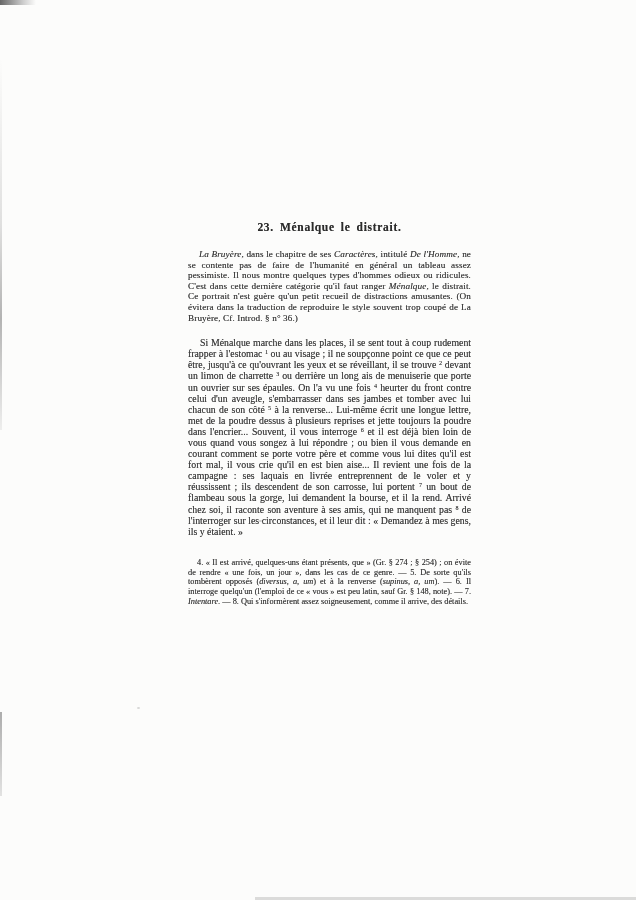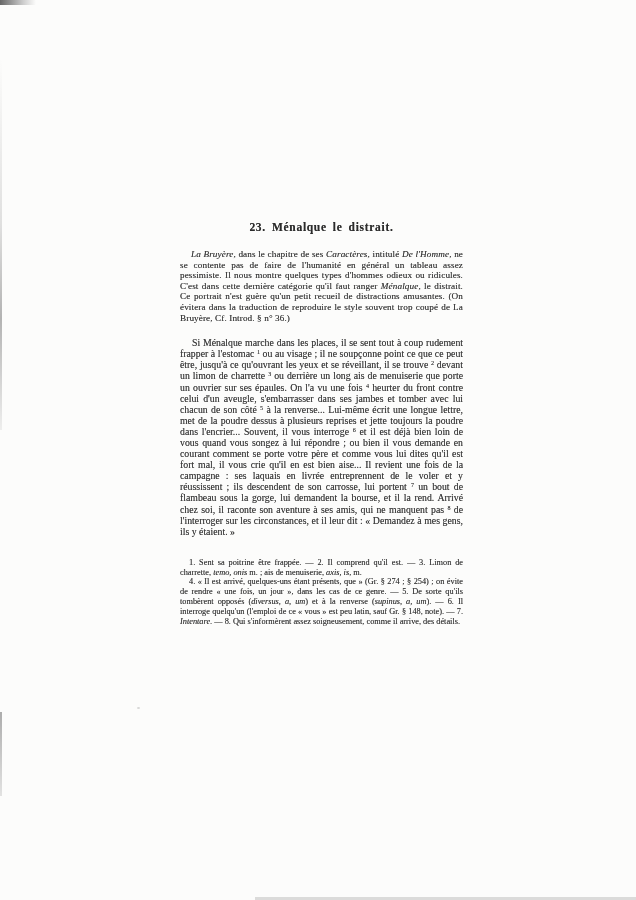--- a/index.html
+++ b/index.html
@@ -38,21 +38,21 @@
   }
   .bottom-line{
     position:absolute;left:255px;top:897px;width:381px;height:3px;
     background:rgba(185,185,185,.5);
   }
   .speck-1{position:absolute;left:259px;top:520px;width:3px;height:2px;background:rgba(120,120,120,.35);border-radius:50%;}
   .speck-2{position:absolute;left:137px;top:707px;width:3px;height:2px;background:rgba(130,130,130,.3);border-radius:50%;}
 
   
   .page-column{
-    position:absolute;left:180px;top:221px;width:283px;
+    position:absolute;left:188px;top:221px;width:283px;
     text-shadow:0 0 .45px rgba(58,58,58,.65);
   }
   .title{
     font-size:11.5px;
     font-weight:bold;
     color:var(--title-ink);
     text-align:center;
     letter-spacing:.7px;
     word-spacing:2.5px;
     margin-bottom:16px;
@@ -97,18 +97,17 @@
   <div class="speck-2"></div>
 
   <div class="page-column">
     <h1 class="title">23. Ménalque le distrait.</h1>
 
     <p class="intro"><i>La Bruyère</i><span>, dans le chapitre de ses </span><i>Caractères</i><span>, intitulé </span><i>De l'Homme</i><span>, ne se contente pas de faire de l'humanité en général un tableau assez pessimiste. Il nous montre quelques types d'hommes odieux ou ridicules. C'est dans cette dernière catégorie qu'il faut ranger </span><i>Ménalque</i><span>, le distrait. Ce portrait n'est guère qu'un petit recueil de distractions amusantes. (On évitera dans la traduction de reproduire le style souvent trop coupé de La Bruyère, Cf. Introd. § n° 36.)</span></p>
 
     <p class="body-text"><span>Si Ménalque marche dans les places, il se sent tout à coup rudement frapper à l'estomac </span><sup>1</sup><span> ou au visage ; il ne soupçonne point ce que ce peut être, jusqu'à ce qu'ouvrant les yeux et se réveillant, il se trouve </span><sup>2</sup><span> devant un limon de charrette </span><sup>3</sup><span> ou derrière un long ais de menuiserie que porte un ouvrier sur ses épaules. On l'a vu une fois </span><sup>4</sup><span> heurter du front contre celui d'un aveugle, s'embarrasser dans ses jambes et tomber avec lui chacun de son côté </span><sup>5</sup><span> à la renverse... Lui-même écrit une longue lettre, met de la poudre dessus à plusieurs reprises et jette toujours la poudre dans l'encrier... Souvent, il vous interroge </span><sup>6</sup><span> et il est déjà bien loin de vous quand vous songez à lui répondre ; ou bien il vous demande en courant comment se porte votre père et comme vous lui dites qu'il est fort mal, il vous crie qu'il en est bien aise... Il revient une fois de la campagne : ses laquais en livrée entreprennent de le voler et y réussissent ; ils descendent de son carrosse, lui portent </span><sup>7</sup><span> un bout de flambeau sous la gorge, lui demandent la bourse, et il la rend. Arrivé chez soi, il raconte son aventure à ses amis, qui ne manquent pas </span><sup>8</sup><span> de l'interroger sur les circonstances, et il leur dit : « Demandez à mes gens, ils y étaient. »</span></p>
 
     <div class="footnotes">
-      <p class="fn"><span>1. Sent sa poitrine être frappée. — 2. Il comprend qu'il est. — 3. Limon de charrette, </span><i>temo, onis</i><span> m. ; ais de menuiserie, </span><i>axis, is</i><span>, m.</span></p>
       <p class="fn"><span>4. « Il est arrivé, quelques-uns étant présents, que » (Gr. § 274 ; § 254) ; on évite de rendre « une fois, un jour », dans les cas de ce genre. — 5. De sorte qu'ils tombèrent opposés (</span><i>diversus, a, um</i><span>) et à la renverse (</span><i>supinus, a, um</i><span>). — 6. Il interroge quelqu'un (l'emploi de ce « vous » est peu latin, sauf Gr. § 148, note). — 7. </span><i>Intentare</i><span>. — 8. Qui s'informèrent assez soigneusement, comme il arrive, des détails.</span></p>
     </div>
   </div>
 
 </div>
 
 </body></html>

